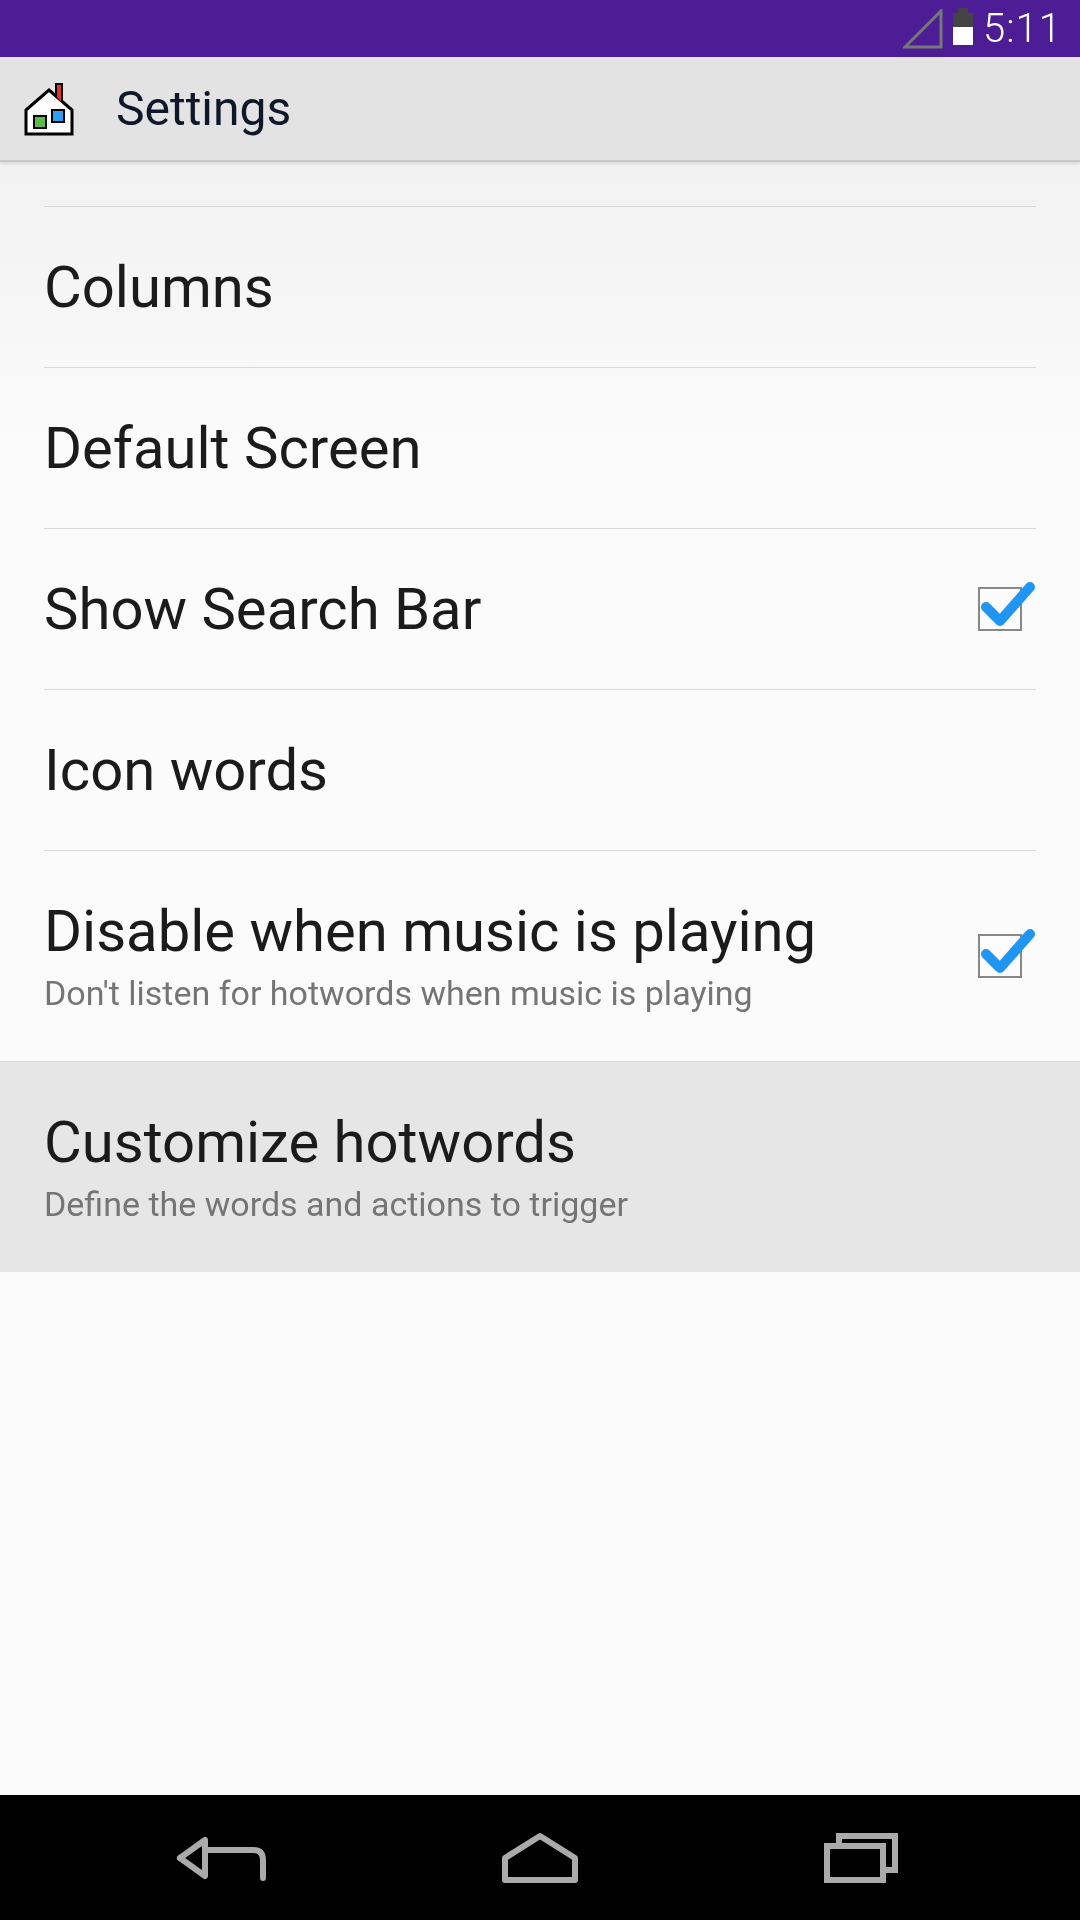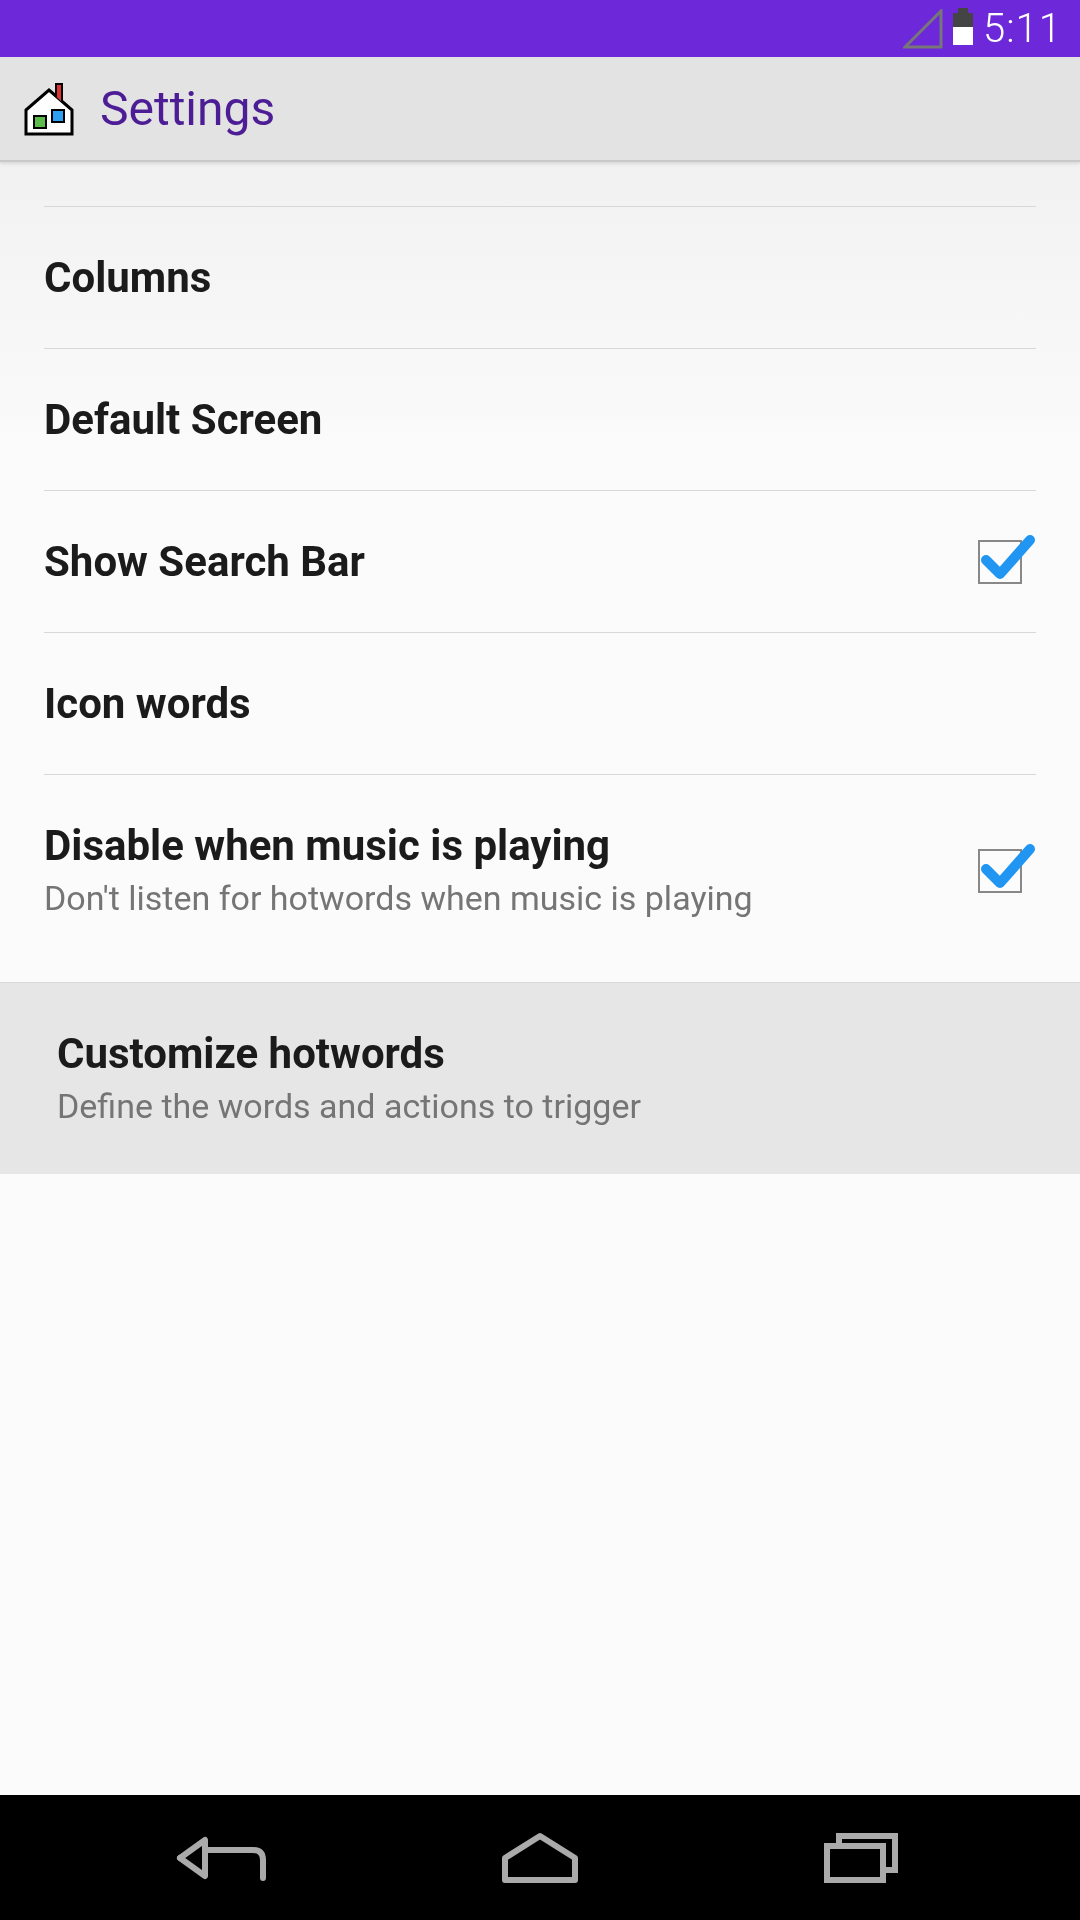--- a/index.html
+++ b/index.html
@@ -1,35 +1,35 @@
 <!DOCTYPE html>
 <html><head>
   <meta charset="utf-8">
   <style>
     * { margin: 0; padding: 0; box-sizing: border-box; }
     html, body { width: 1080px; height: 1920px; overflow: hidden; font-family: 'Roboto', 'Helvetica Neue', Arial, sans-serif; }
     body { background: #000; display: flex; flex-direction: column; }
 
-    .status-bar { height: 57px; background: #6d28d9; display: flex; align-items: center; justify-content: flex-end; padding-right: 18px; gap: 10px; }
+    .status-bar { height: 57px; background: #4c1d95; display: flex; align-items: center; justify-content: flex-end; padding-right: 18px; gap: 10px; }
     .status-clock { color: #fff; font-size: 40px; font-weight: 300; letter-spacing: 1px; }
     .signal-icon { width: 40px; height: 40px; }
     .battery-icon { width: 20px; height: 32px; background: linear-gradient(to top, #fff 55%, #444 55%); position: relative; }
     .battery-icon::before { content: ''; position: absolute; top: -5px; left: 5px; width: 10px; height: 5px; background: #444; }
 
     .app-area { flex: 1; background: linear-gradient(to bottom, #eeeeee 0%, #fbfbfb 400px); display: flex; flex-direction: column; overflow: hidden; }
     .action-bar { height: 105px; background: #e3e3e3; border-bottom: 2px solid #c9c9c9; display: flex; align-items: center; padding: 0 20px; gap: 22px; box-shadow: 0 2px 3px rgba(0,0,0,0.1); }
     .app-icon { width: 58px; height: 58px; }
-    .app-title { font-size: 48px; color: #4c1d95; font-weight: 400; }
+    .app-title { font-size: 48px; color: #0f172a; font-weight: 400; margin-left: 16px; }
 
     .content { flex: 1; padding: 0 44px; overflow: hidden; }
     .row { border-top: 1px solid #d8d8d8; display: flex; align-items: center; justify-content: space-between; padding: 46px 0; gap: 20px; }
     .row:first-child { border-top: none; margin-top: 44px; border-top: 1px solid #d8d8d8; }
     .row.highlight { background: #e6e6e6; }
     .row-text { display: flex; flex-direction: column; gap: 6px; flex: 1; }
-    .row-title { font-size: 42px; color: #1b1b1b; font-weight: 700; }
+    .row-title { font-size: 58px; color: #1b1b1b; font-weight: 400; }
     .row-sub { font-size: 34px; color: #757575; line-height: 1.3; }
 
     .section-header { margin-top: 22px; padding: 20px 0 8px 0; border-bottom: 3px solid #b8b8b8; }
     .section-label { font-size: 32px; color: #808080; font-weight: bold; letter-spacing: 1px; }
 
     .checkbox { width: 44px; height: 44px; border: 2px solid #888; background: #fcfcfc; position: relative; flex-shrink: 0; margin-right: 14px; }
     .checkbox.checked svg { position: absolute; top: -12px; left: -2px; width: 58px; height: 58px; }
 
     .nav-bar { height: 125px; background: #000; display: flex; align-items: center; justify-content: space-around; padding: 0 60px; }
     .nav-btn { width: 110px; height: 55px; display: flex; align-items: center; justify-content: center; }
@@ -94,21 +94,21 @@
         <div class="row-title">Disable when music is playing</div>
         <div class="row-sub">Don't listen for hotwords when music is playing</div>
       </div>
       <div class="checkbox checked">
         <svg viewBox="0 0 58 58">
             <path d="M8 30 L22 44 L52 10" fill="none" stroke="#2095f2" stroke-width="10" stroke-linecap="round" stroke-linejoin="round"></path>
           </svg>
       </div>
     </div>
 
-    <div class="row highlight" style="margin:16px -44px;padding-left:57px;padding-right:44px">
+    <div class="row highlight" style="margin:0 -44px;padding-left:44px;padding-right:44px">
       <div class="row-text">
         <div class="row-title">Customize hotwords</div>
         <div class="row-sub">Define the words and actions to trigger</div>
       </div>
     </div>
 
   </div>
 </div>
 
 <div class="nav-bar">

